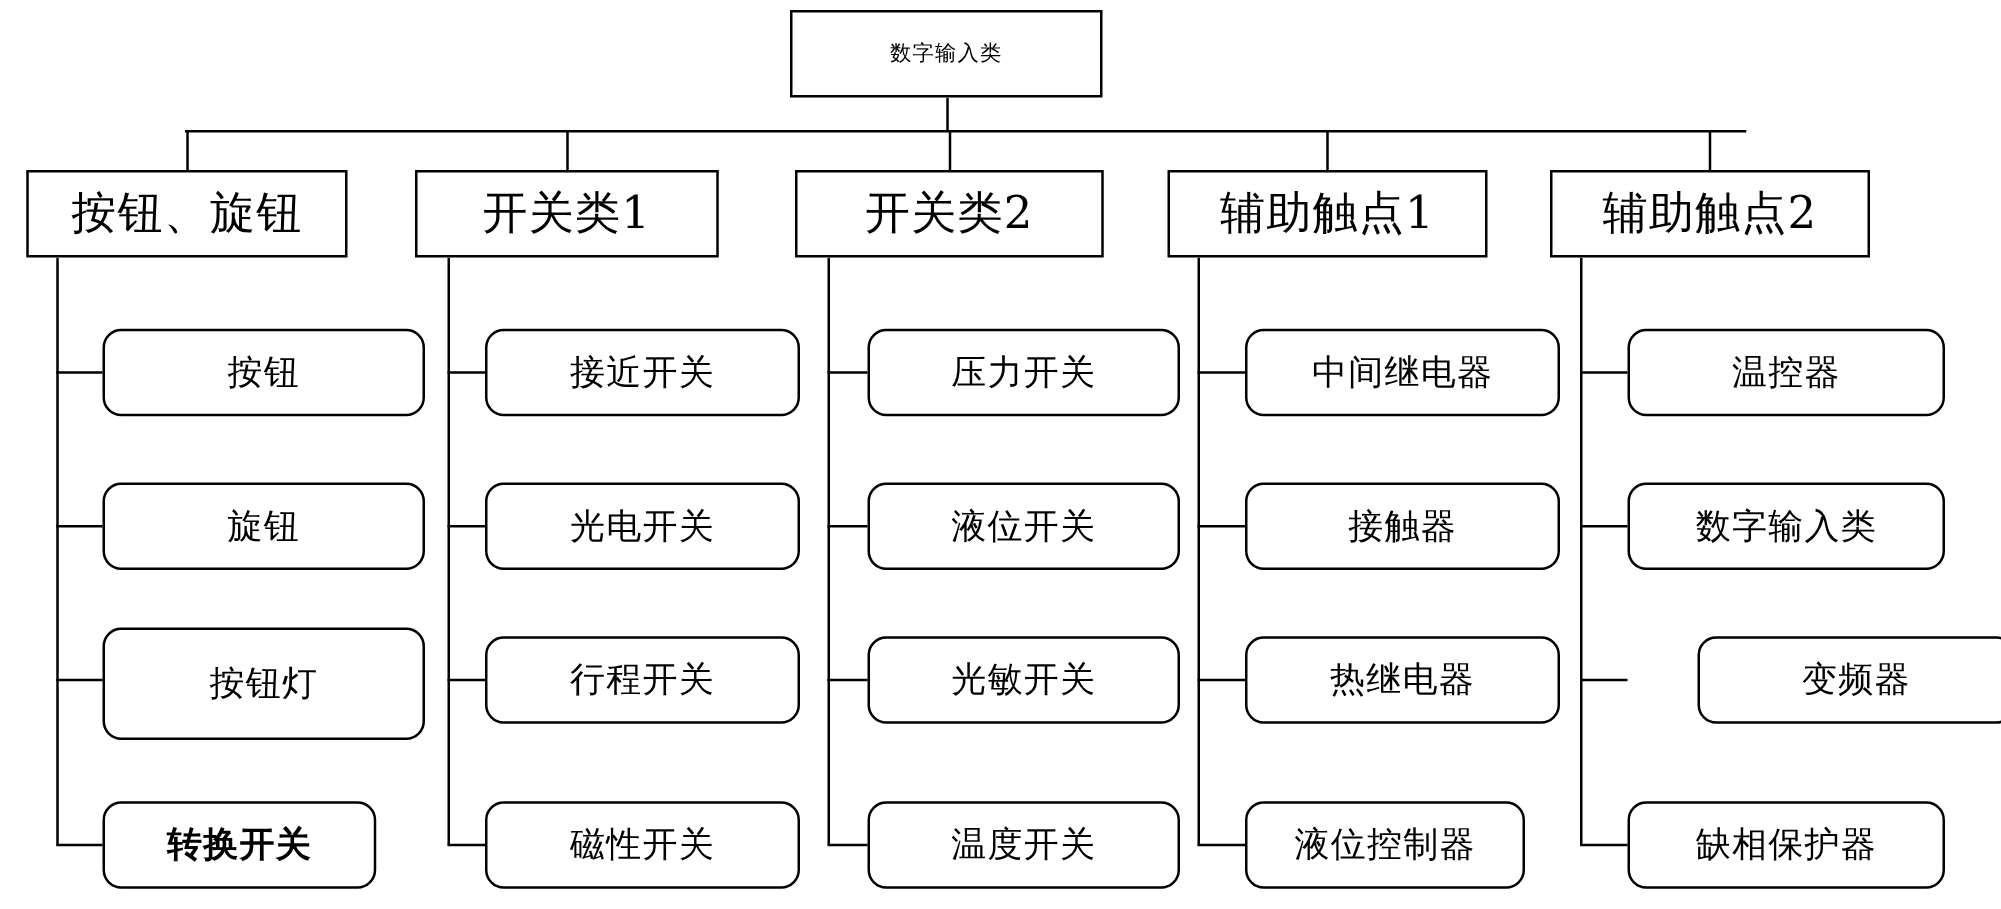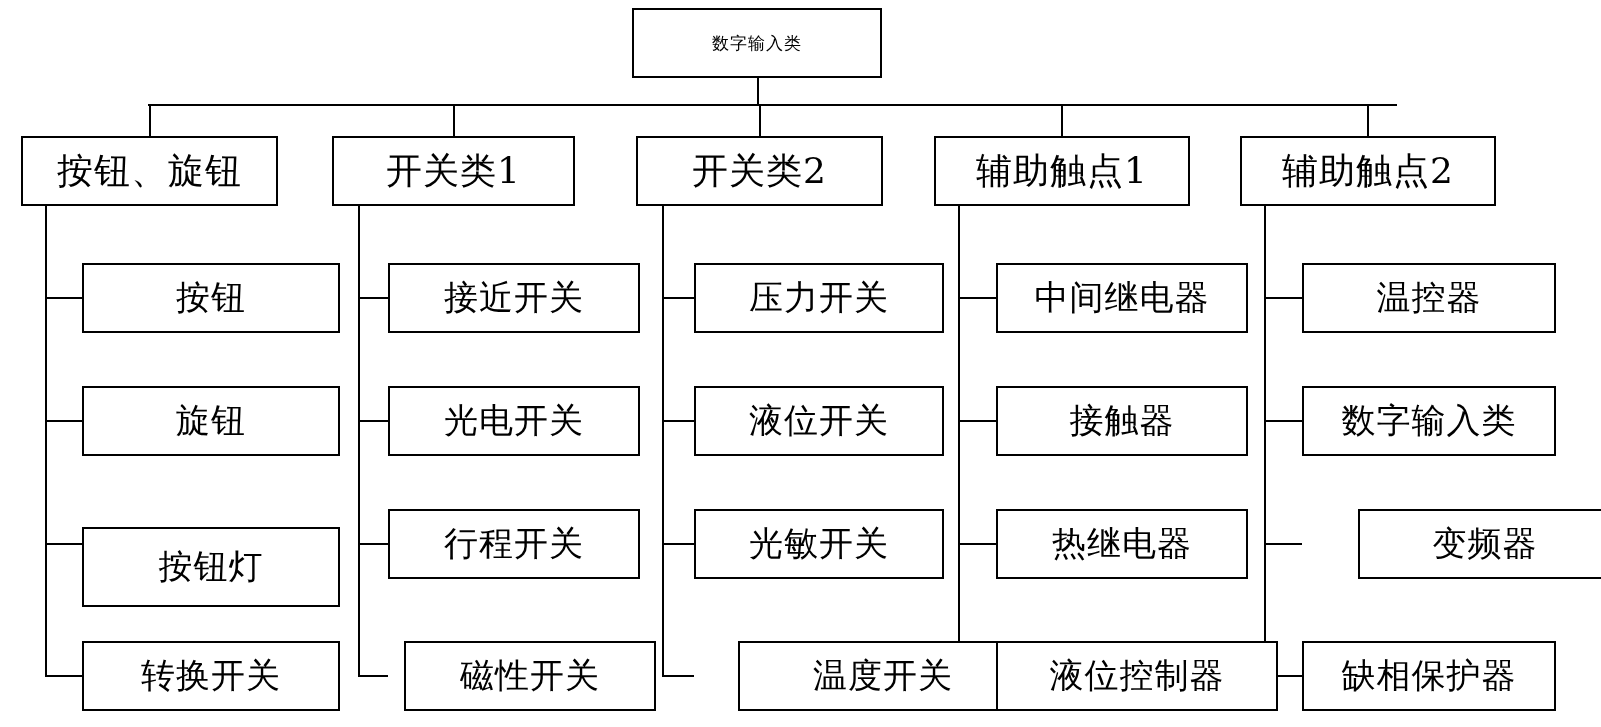--- a/index.html
+++ b/index.html
@@ -33,22 +33,23 @@
   }
   .node-root {
     font-size: 17px;
     letter-spacing: 1px;
   }
   .node-branch {
     font-size: 36px;
     letter-spacing: 1px;
   }
   .node-leaf {
-    font-size: 34px;
+    font-size: 28px;
     letter-spacing: 1px;
+    border-radius: 15px;
   }
 
   
   .conn {
     position: absolute;
     background: #000000;
     z-index: 1;
   }
   .conn-v { width: 2px; }
   .conn-h { height: 2px; }
@@ -92,37 +93,37 @@
       <div class="conn conn-h" style="left: 1264px; top: 297px; width: 38px;"></div>
       <div class="conn conn-h" style="left: 1264px; top: 420px; width: 38px;"></div>
       <div class="conn conn-h" style="left: 1264px; top: 543px; width: 38px;"></div>
       <div class="conn conn-h" style="left: 1264px; top: 675px; width: 38px;"></div>
     </div>
 
   <div id="node-layer">
       <div class="node-box node-branch" style="left: 21px; top: 136px; width: 257px; height: 70px;">按钮、旋钮</div>
       <div class="node-box node-leaf" style="left: 82px; top: 263px; width: 258px; height: 70px;">按钮</div>
       <div class="node-box node-leaf" style="left: 82px; top: 386px; width: 258px; height: 70px; text-align: right;">旋钮</div>
-      <div class="node-box node-leaf" style="left: 82px; top: 527px; width: 258px; height: 80px;">按钮灯</div>
-      <div class="node-box node-leaf" style="left: 82px; top: 641px; width: 258px; height: 70px;">转换开关</div>
+      <div class="node-box node-leaf" style="left: 82px; top: 502px; width: 258px; height: 90px;">按钮灯</div>
+      <div class="node-box node-leaf" style="left: 82px; top: 641px; width: 219px; height: 70px; font-weight: bold;">转换开关</div>
       <div class="node-box node-branch" style="left: 332px; top: 136px; width: 243px; height: 70px;">开关类1</div>
       <div class="node-box node-leaf" style="left: 388px; top: 263px; width: 252px; height: 70px; text-align: center;">接近开关</div>
       <div class="node-box node-leaf" style="left: 388px; top: 386px; width: 252px; height: 70px;">光电开关</div>
       <div class="node-box node-leaf" style="left: 388px; top: 509px; width: 252px; height: 70px;">行程开关</div>
-      <div class="node-box node-leaf" style="left: 388px; top: 641px; width: 252px; height: 70px; margin-left: 16px;">磁性开关</div>
+      <div class="node-box node-leaf" style="left: 388px; top: 641px; width: 252px; height: 70px;">磁性开关</div>
       <div class="node-box node-branch" style="left: 636px; top: 136px; width: 247px; height: 70px;">开关类2</div>
       <div class="node-box node-leaf" style="left: 694px; top: 263px; width: 250px; height: 70px;">压力开关</div>
       <div class="node-box node-leaf" style="left: 694px; top: 386px; width: 250px; height: 70px;">液位开关</div>
       <div class="node-box node-leaf" style="left: 694px; top: 509px; width: 250px; height: 70px;">光敏开关</div>
-      <div class="node-box node-leaf" style="left: 694px; top: 641px; width: 290px; height: 70px; margin-left: 44px;">温度开关</div>
+      <div class="node-box node-leaf" style="left: 694px; top: 641px; width: 250px; height: 70px;">温度开关</div>
       <div class="node-box node-branch" style="left: 934px; top: 136px; width: 256px; height: 70px;">辅助触点1</div>
       <div class="node-box node-leaf" style="left: 996px; top: 263px; width: 252px; height: 70px;">中间继电器</div>
       <div class="node-box node-leaf" style="left: 996px; top: 386px; width: 252px; height: 70px;">接触器</div>
       <div class="node-box node-leaf" style="left: 996px; top: 509px; width: 252px; height: 70px;">热继电器</div>
-      <div class="node-box node-leaf" style="left: 996px; top: 641px; width: 282px; height: 70px;">液位控制器</div>
+      <div class="node-box node-leaf" style="left: 996px; top: 641px; width: 224px; height: 70px;">液位控制器</div>
       <div class="node-box node-branch" style="left: 1240px; top: 136px; width: 256px; height: 70px;">辅助触点2</div>
       <div class="node-box node-leaf" style="left: 1302px; top: 263px; width: 254px; height: 70px;">温控器</div>
       <div class="node-box node-leaf" style="left: 1302px; top: 386px; width: 254px; height: 70px;">数字输入类</div>
       <div class="node-box node-leaf" style="left: 1358px; top: 509px; width: 254px; height: 70px;">变频器</div>
       <div class="node-box node-leaf" style="left: 1302px; top: 641px; width: 254px; height: 70px;">缺相保护器</div>
     </div>
 
 </div>
 
 </body></html>

